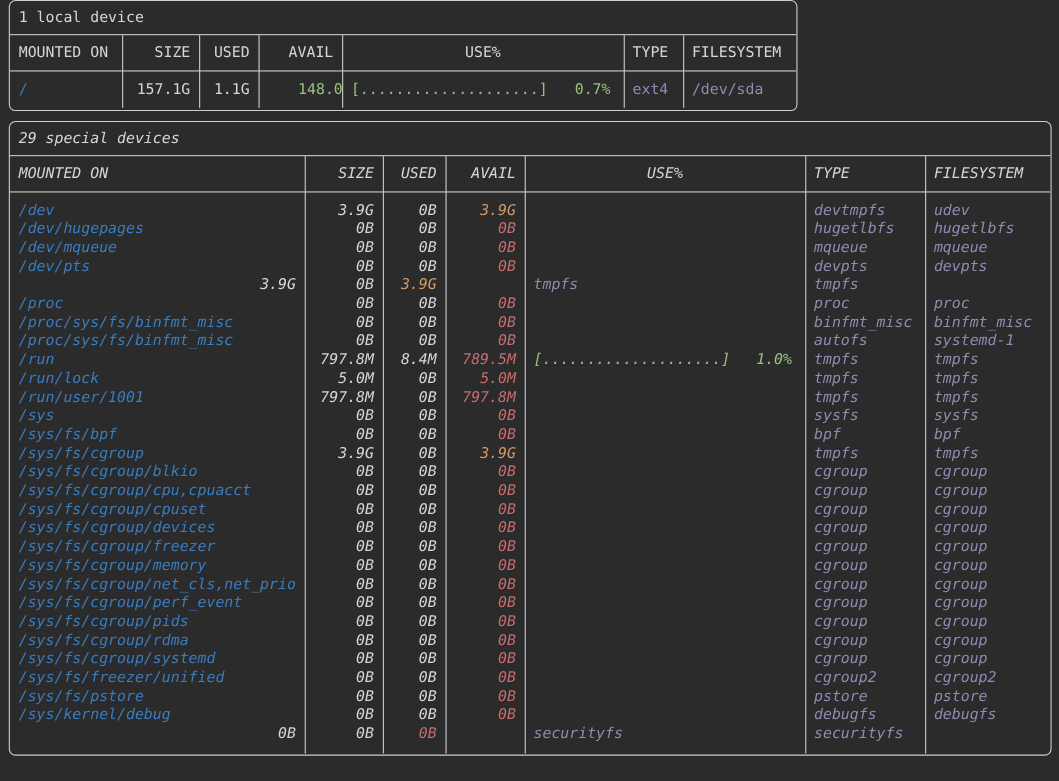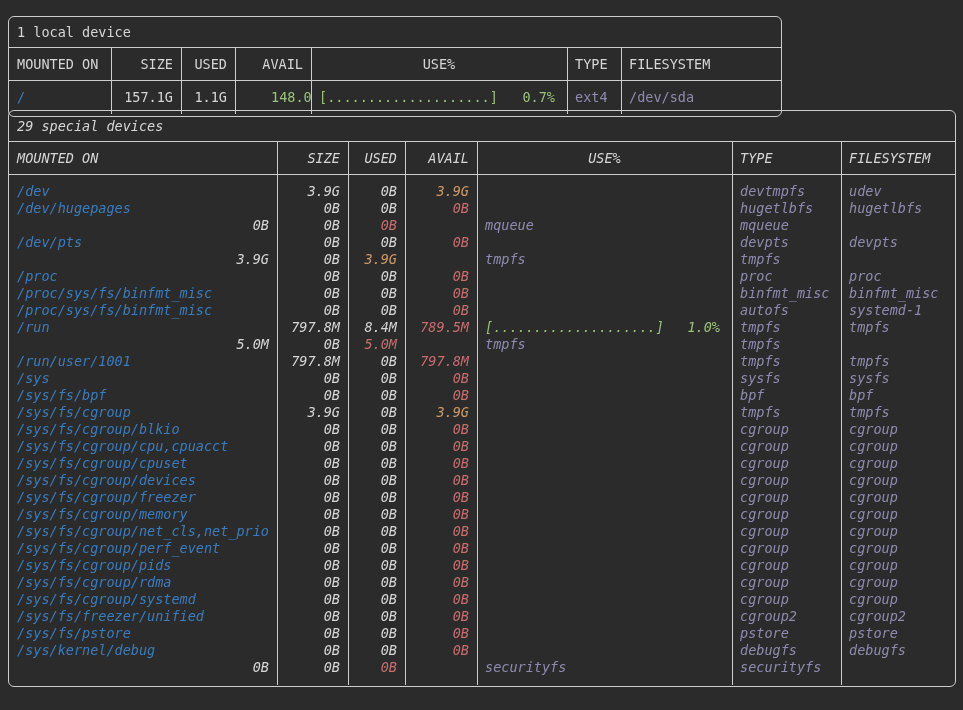--- a/index.html
+++ b/index.html
@@ -11,21 +11,21 @@
     color: var(--text, #d6d6d6);
     position: relative;
     overflow: hidden;
   }
   .duf-table {
     position:absolute; left:8px;
     border:1px solid var(--border,#cdcdcd);
     border-radius:6px;
     overflow:hidden;
   }
-  #table-0 { top:16px;   width:774px; height:101px; }
+  #table-0 { top:0;   width:717px; height:101px; }
   #table-1 { top:110px; width:948px; height:577px;font-style:italic; }
 
   .title {
     height:31px; line-height:31px; padding-left:8px;
     border-bottom:1px solid var(--border,#cdcdcd);
     white-space:pre;
   }
   .colarea { position:relative; }
   .vl { position:absolute; top:0; bottom:0; width:1px; background:var(--border,#cdcdcd); }
 
@@ -119,20 +119,21 @@
         <div class="row">
           <div class="cell c0 path">/dev/hugepages</div>
           <div class="cell c1">0B</div>
           <div class="cell c2">0B</div>
           <div class="cell c3 avail-red">0B</div>
           <div class="cell c4"></div>
           <div class="cell c5 fs">hugetlbfs</div>
           <div class="cell c6 fs">hugetlbfs</div>
         </div>
         <div class="row">
+          <div class="cell c0 path">/dev/mqueue</div>
           <div class="cell c1">0B</div>
           <div class="cell c2">0B</div>
           <div class="cell c3 avail-red">0B</div>
           <div class="cell c4"></div>
           <div class="cell c5 fs">mqueue</div>
           <div class="cell c6 fs">mqueue</div>
         </div>
         <div class="row">
           <div class="cell c0 path">/dev/pts</div>
           <div class="cell c1">0B</div>
@@ -180,20 +181,21 @@
         <div class="row">
           <div class="cell c0 path">/run</div>
           <div class="cell c1">797.8M</div>
           <div class="cell c2">8.4M</div>
           <div class="cell c3 avail-red">789.5M</div>
           <div class="cell c4"><div class="bar">[....................]</div><div class="pct">1.0%</div></div>
           <div class="cell c5 fs">tmpfs</div>
           <div class="cell c6 fs">tmpfs</div>
         </div>
         <div class="row">
+          <div class="cell c0 path">/run/lock</div>
           <div class="cell c1">5.0M</div>
           <div class="cell c2">0B</div>
           <div class="cell c3 avail-red">5.0M</div>
           <div class="cell c4"></div>
           <div class="cell c5 fs">tmpfs</div>
           <div class="cell c6 fs">tmpfs</div>
         </div>
         <div class="row">
           <div class="cell c0 path">/run/user/1001</div>
           <div class="cell c1">797.8M</div>

